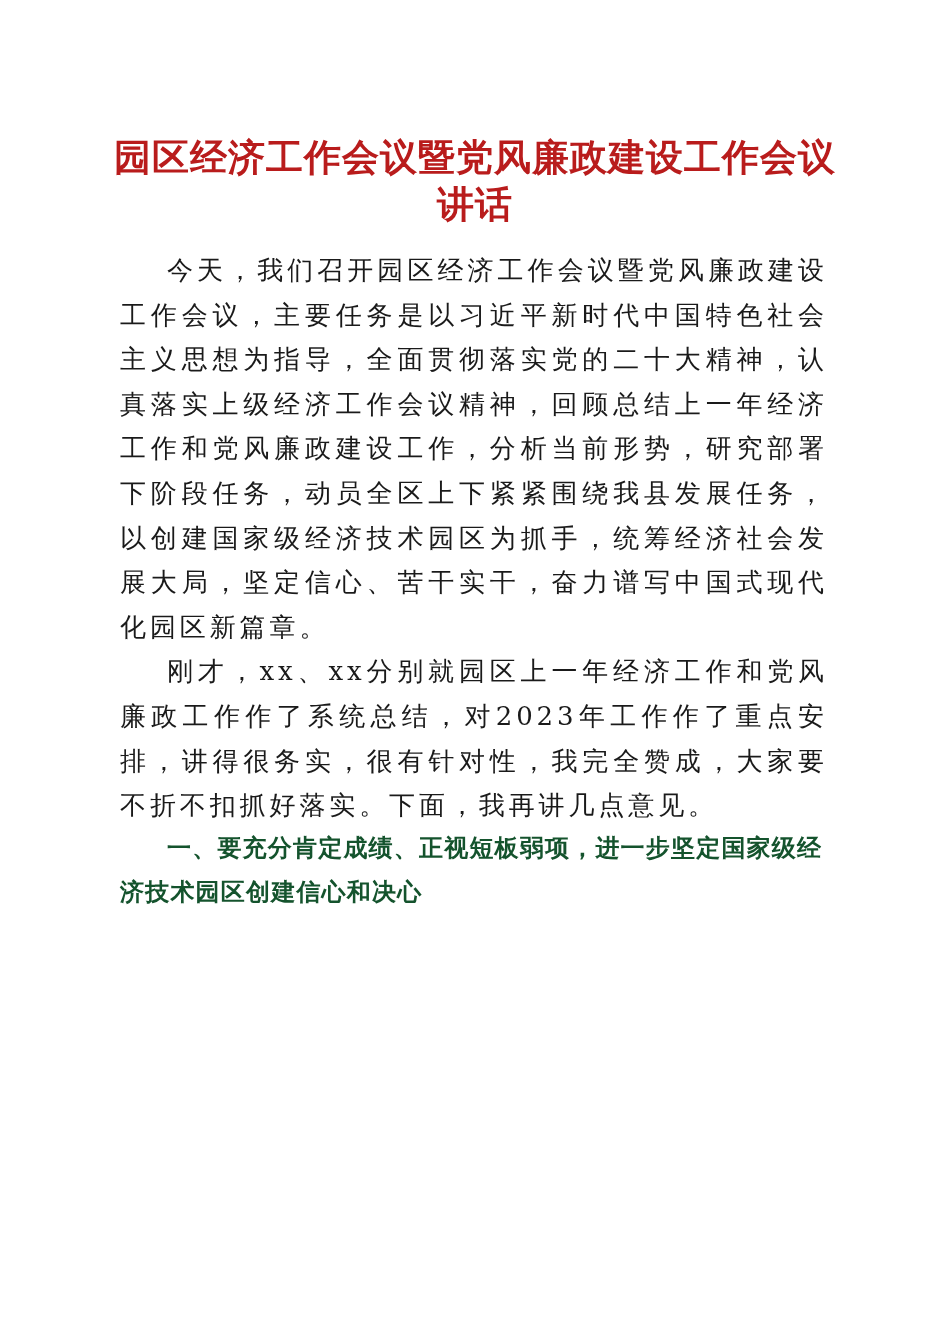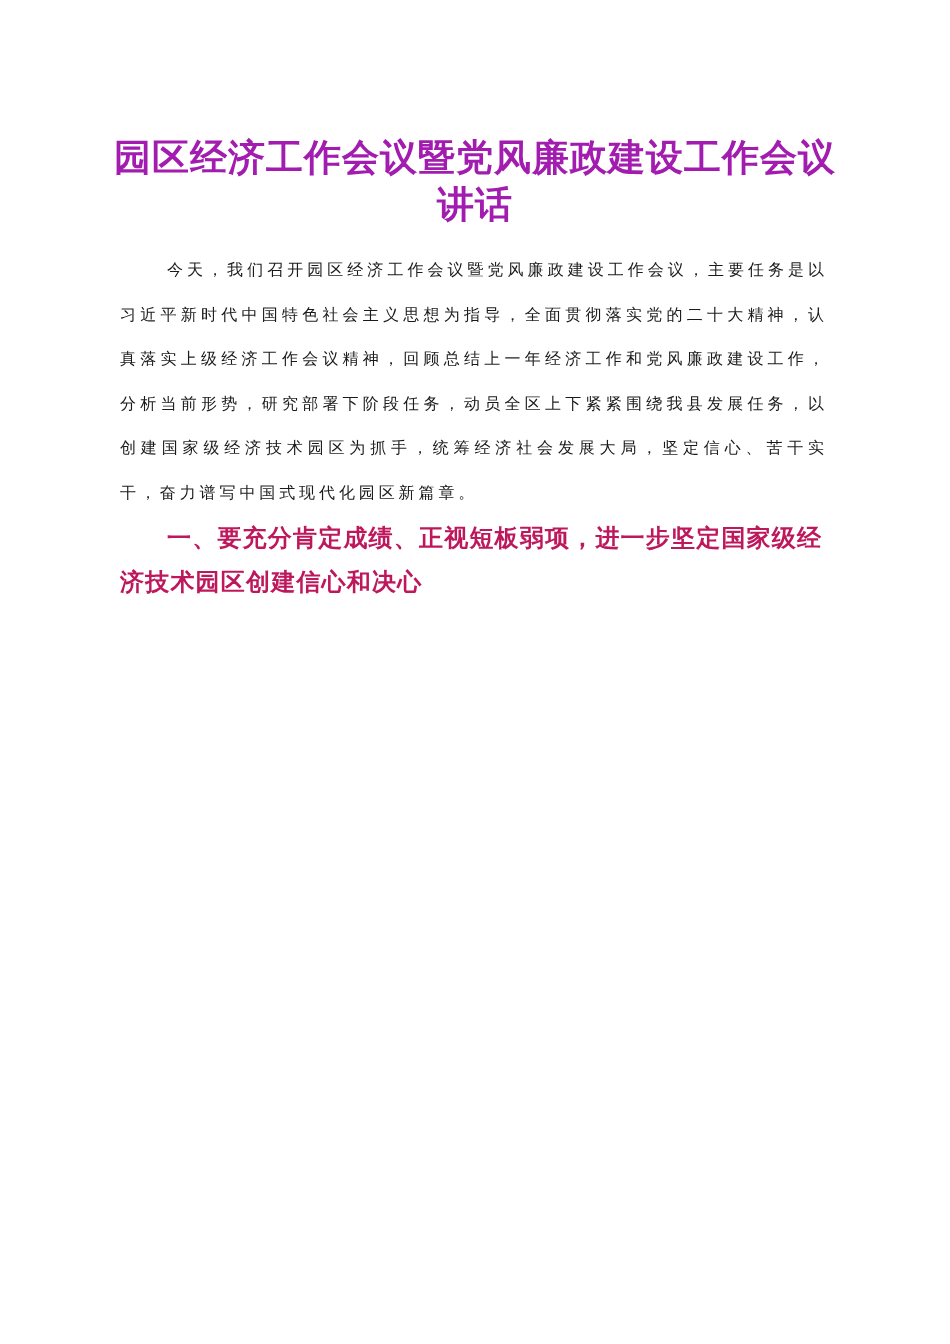--- a/index.html
+++ b/index.html
@@ -27,54 +27,55 @@
       position: absolute;
       left: 112px;
       top: 134px;
       width: 726px;
       text-align: center;
       font-family: "DejaVu Serif", "Liberation Serif", serif;
       font-weight: bold;
       font-size: 37px;
       line-height: 47px;
       letter-spacing: 1px;
-      color: #a21caf;
+      color: #b91c1c;
       margin: 0;
     }
     .body {
       position: absolute;
       left: 120px;
       top: 248px;
       width: 708px;
     }
     .para {
       margin: 0;
-      font-size: 16px;
+      font-size: 26px;
       line-height: 44.6px;
       letter-spacing: 3.9px;
       text-align: justify;
       text-indent: 47px;
       color: #1a1a1a;
       word-break: break-all;
     }
     .heading {
       margin: 0;
-      font-family: Liberation Sans, sans-serif;
+      font-family: Liberation Mono, monospace;
       font-weight: bold;
       font-size: 24px;
       line-height: 44.6px;
       letter-spacing: 1.2px;
       text-indent: 47px;
-      color: #be185d;
+      color: #14532d;
       word-break: break-all;
     }
   </style>
 </head>
 <body>
 
 <div class="page">
   <h1 class="title">园区经济工作会议暨党风廉政建设工作会议讲话</h1>
 
   <div class="body">
     <p class="para">今天，我们召开园区经济工作会议暨党风廉政建设工作会议，主要任务是以习近平新时代中国特色社会主义思想为指导，全面贯彻落实党的二十大精神，认真落实上级经济工作会议精神，回顾总结上一年经济工作和党风廉政建设工作，分析当前形势，研究部署下阶段任务，动员全区上下紧紧围绕我县发展任务，以创建国家级经济技术园区为抓手，统筹经济社会发展大局，坚定信心、苦干实干，奋力谱写中国式现代化园区新篇章。</p>
+    <p class="para">刚才，xx、xx分别就园区上一年经济工作和党风廉政工作作了系统总结，对2023年工作作了重点安排，讲得很务实，很有针对性，我完全赞成，大家要不折不扣抓好落实。下面，我再讲几点意见。</p>
     <p class="heading">一、要充分肯定成绩、正视短板弱项，进一步坚定国家级经济技术园区创建信心和决心</p>
   </div>
 </div>
 
 </body></html>

